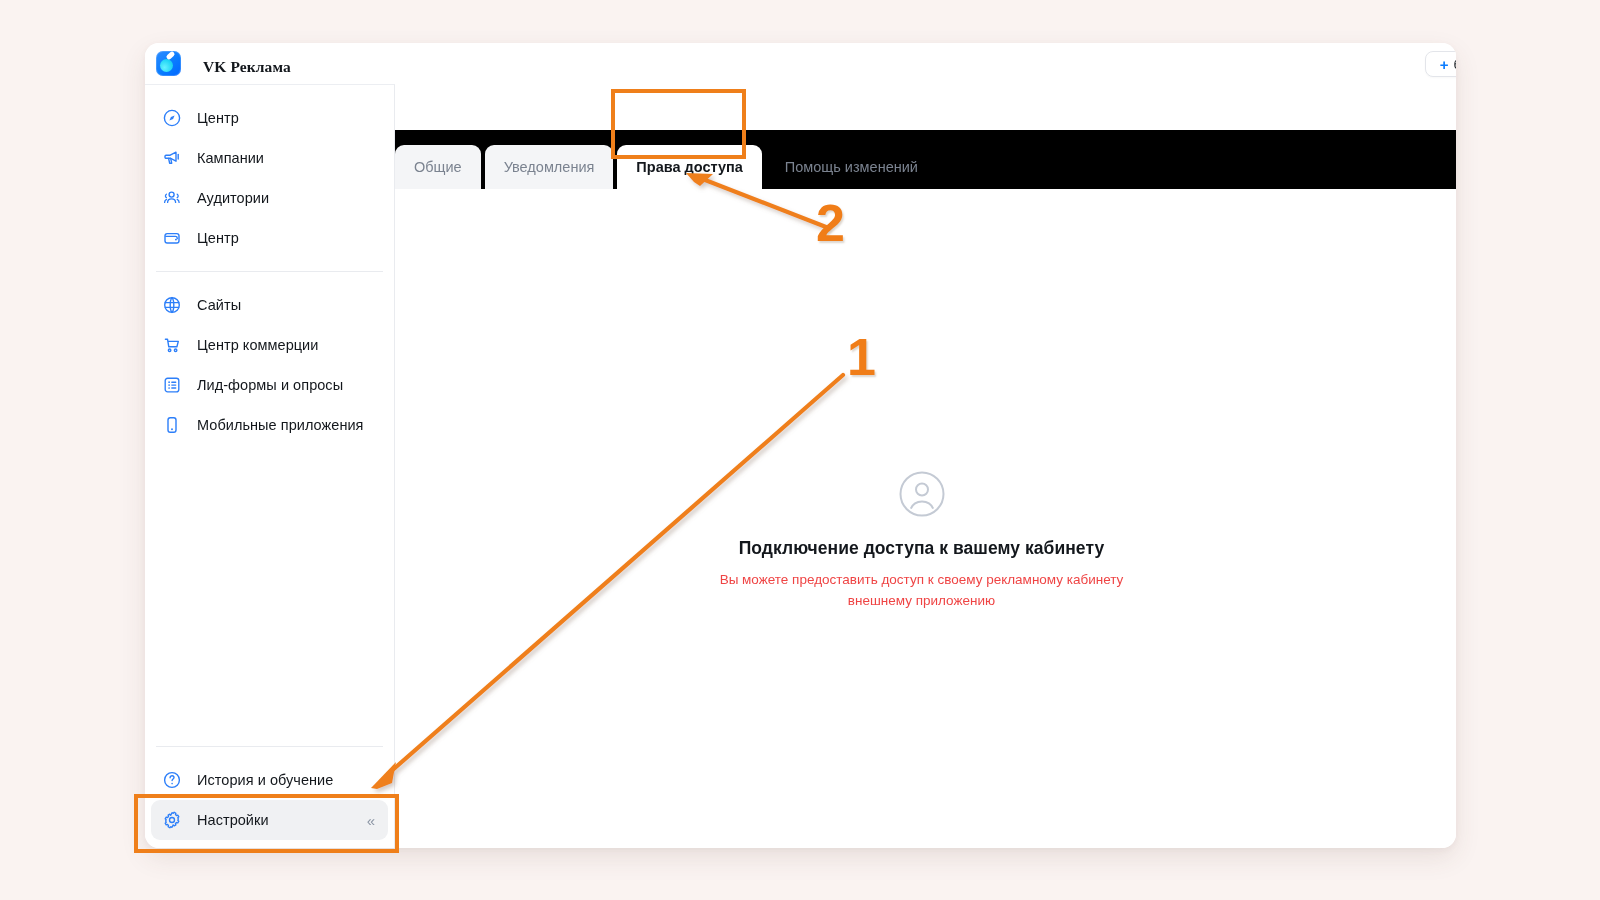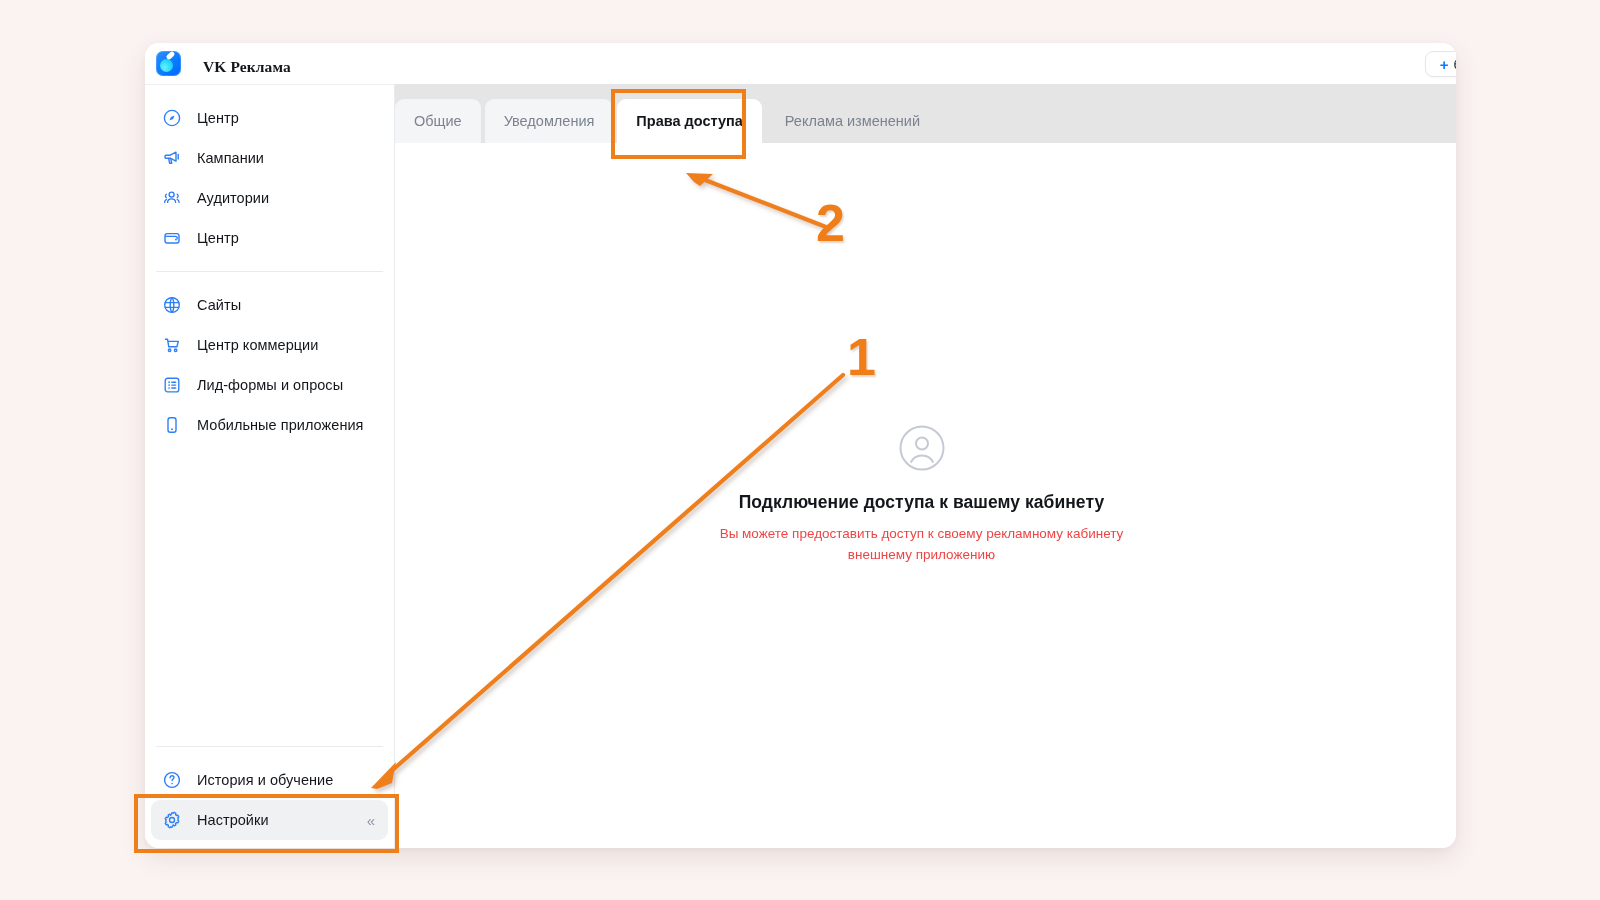--- a/index.html
+++ b/index.html
@@ -143,24 +143,25 @@
     font-size: 15px;
     line-height: 1;
     letter-spacing: -1px;
   }
 
   
   .content { flex: 1 1 auto; display: flex; flex-direction: column; min-width: 0; }
   .tabbar {
     height: 59px;
     flex: 0 0 59px;
-    background: #e5e5e5;
+    background: #000000;
     display: flex;
     align-items: flex-end;
     position: relative;
+    margin-top: 46px;
   }
   .tab {
     height: 44px;
     display: flex; align-items: center;
     padding: 0 19px;
     font-size: 14.5px;
     color: #7b8390;
     border-radius: 9px 9px 0 0;
     white-space: nowrap;
     cursor: pointer;
@@ -390,21 +391,21 @@
         <div class="tab inactive">
           <span>Общие</span>
         </div>
         <div class="tab inactive">
           <span>Уведомления</span>
         </div>
         <div class="tab active">
           <span>Права доступа</span>
         </div>
         <div class="tab flat">
-          <span>Реклама изменений</span>
+          <span>Помощь изменений</span>
         </div>
       </div>
 
       <div class="tab-panel">
         <div class="empty-state">
           <div class="empty-avatar">
             <svg width="46" height="46" viewBox="0 0 46 46" fill="none" stroke="#c4cad4" stroke-width="2">
               <circle cx="23" cy="23" r="21.5"></circle>
               <circle cx="23" cy="18.5" r="6"></circle>
               <path d="M11.8 37.6c1.9-4.6 6.2-7.2 11.2-7.2s9.3 2.6 11.2 7.2"></path>

